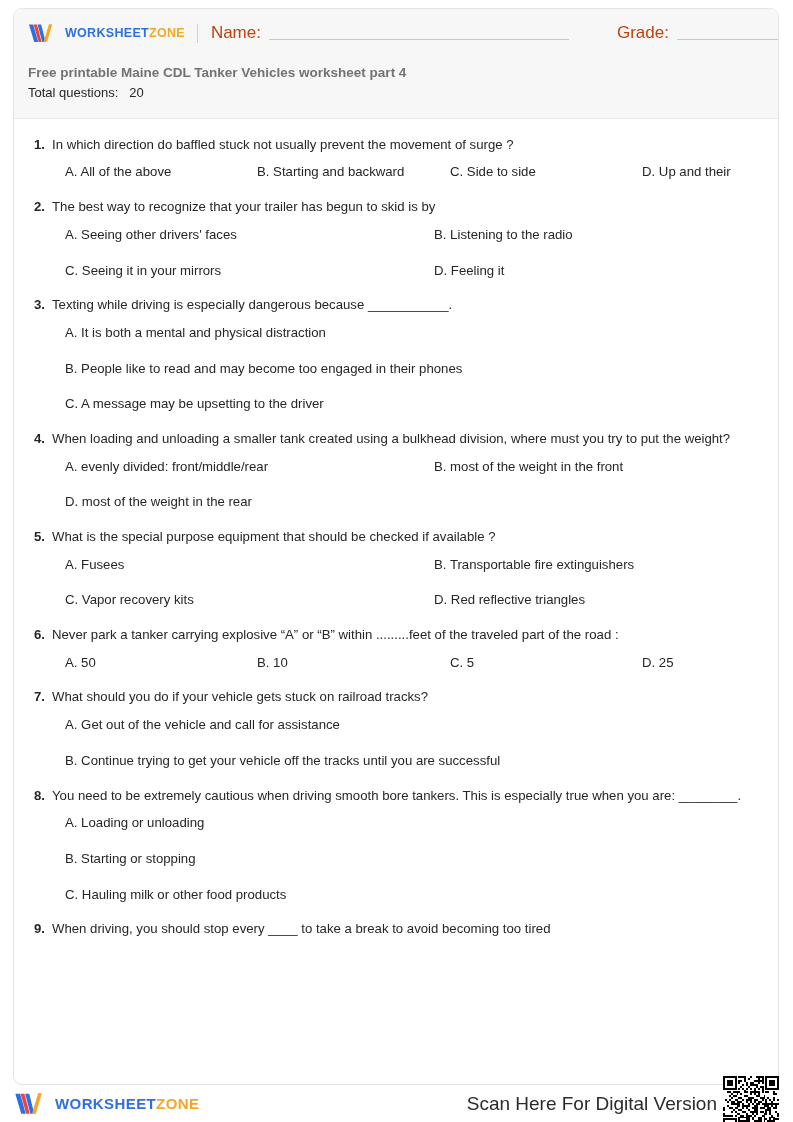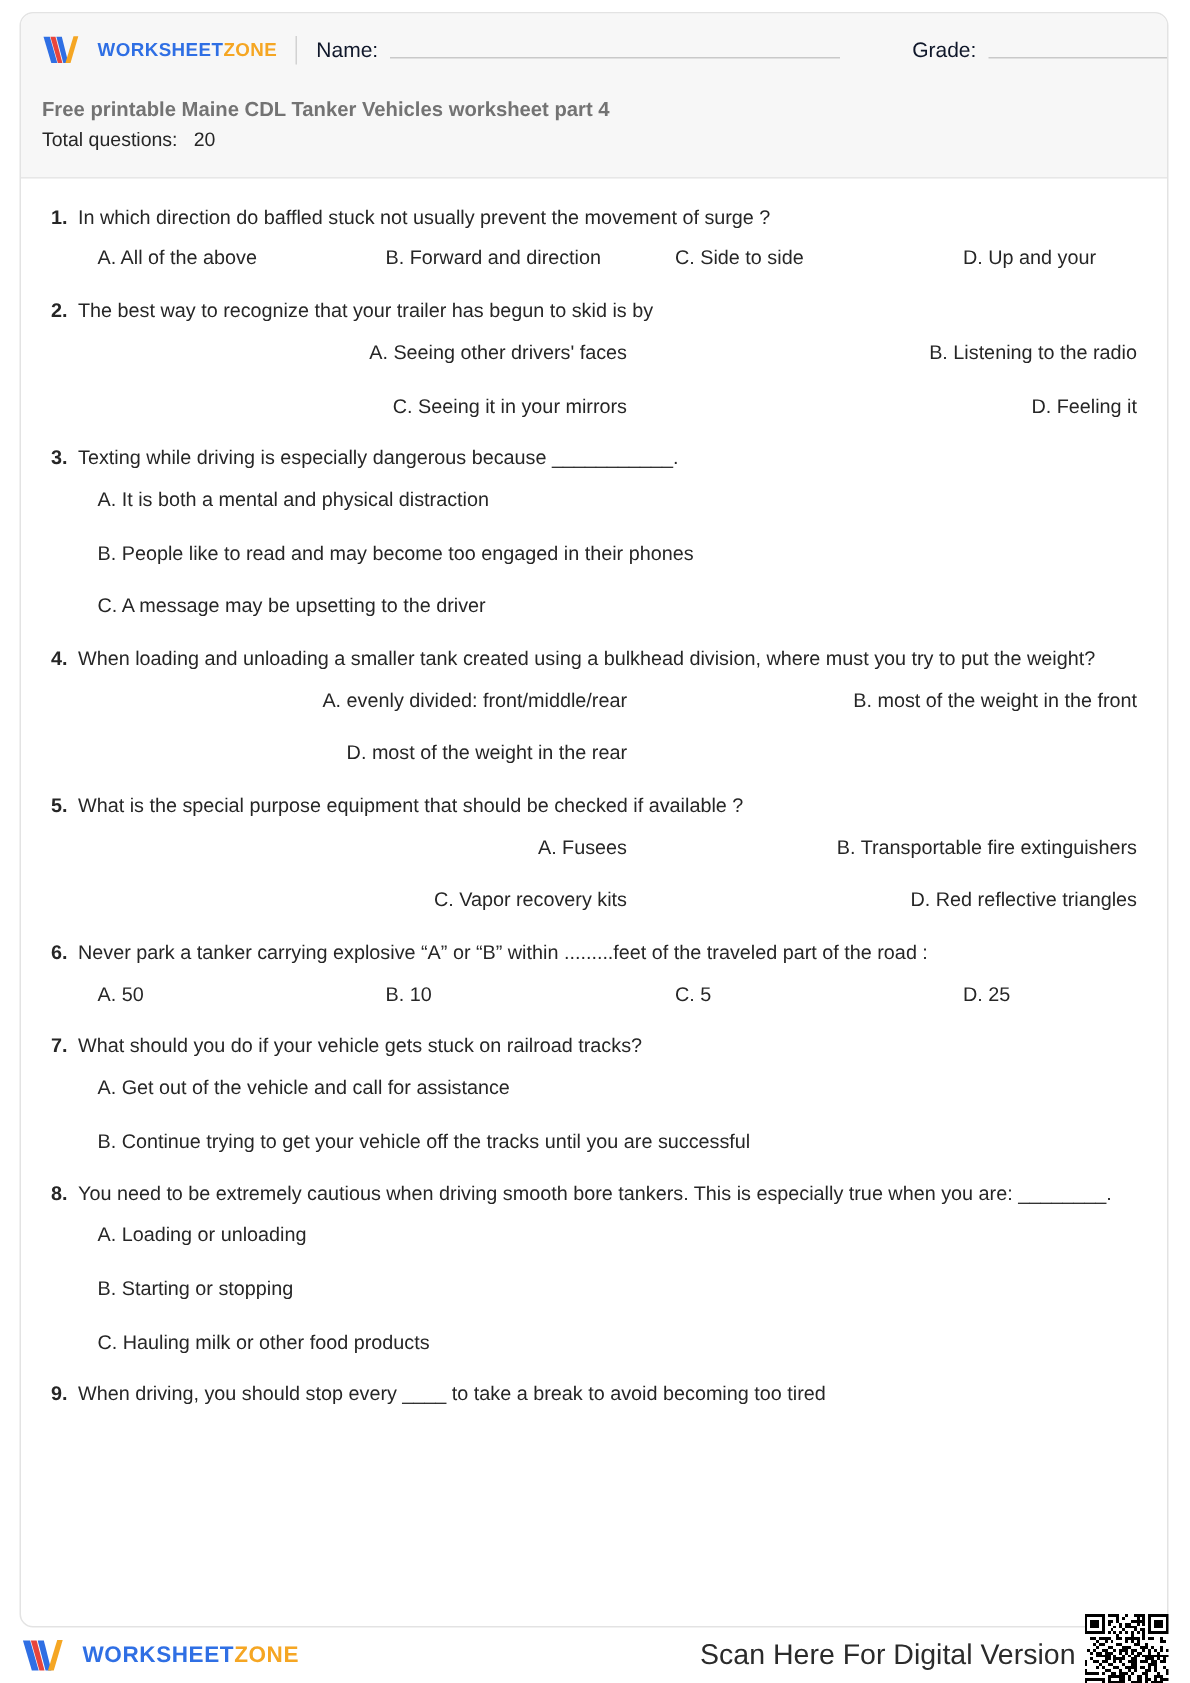--- a/index.html
+++ b/index.html
@@ -77,22 +77,22 @@
     margin: 0 13px 0 12px;
     flex: none;
   }
 
   .field {
     display: flex;
     align-items: flex-end;
     flex: none;
   }
   .field-label {
-    font-size: 14px;
-    color: #0f172a;
+    font-size: 17px;
+    color: #c2410c;
     line-height: 1;
     padding-bottom: 1px;
     white-space: nowrap;
   }
   .field-rule {
     height: 1px;
     background: #c9c9c9;
     margin-left: 8px;
     margin-bottom: 2px;
   }
@@ -146,21 +146,21 @@
   }
   .q-options {
     margin-top: 7px;
     padding-left: 35px;
     display: grid;
     row-gap: 9px;
     column-gap: 0;
     gap: 16px;
   }
   .cols-1 { grid-template-columns: 1fr; }
-  .cols-2 { grid-template-columns: 353px 1fr; text-align: right; }
+  .cols-2 { grid-template-columns: 353px 1fr; }
   .cols-4 { grid-template-columns: 176px 177px 176px 1fr; }
   .option {
     font-size: 13.2px;
     line-height: 1.5;
     color: #262626;
   }
 
   
   .footer {
     position: absolute;
@@ -230,23 +230,23 @@
   </div>
 
   <div class="questions">
       <div class="question">
         <div class="q-head">
           <span class="q-num">1.</span>
           <span class="q-text">In which direction do baffled stuck not usually prevent the movement of surge ?</span>
         </div>
         <div class="q-options cols-4">
           <div class="option">A. All of the above</div>
-          <div class="option">B. Forward and direction</div>
+          <div class="option">B. Starting and backward</div>
           <div class="option">C. Side to side</div>
-          <div class="option">D. Up and your</div>
+          <div class="option">D. Up and their</div>
         </div>
       </div>
       <div class="question">
         <div class="q-head">
           <span class="q-num">2.</span>
           <span class="q-text">The best way to recognize that your trailer has begun to skid is by</span>
         </div>
         <div class="q-options cols-2">
           <div class="option">A. Seeing other drivers' faces</div>
           <div class="option">B. Listening to the radio</div>

